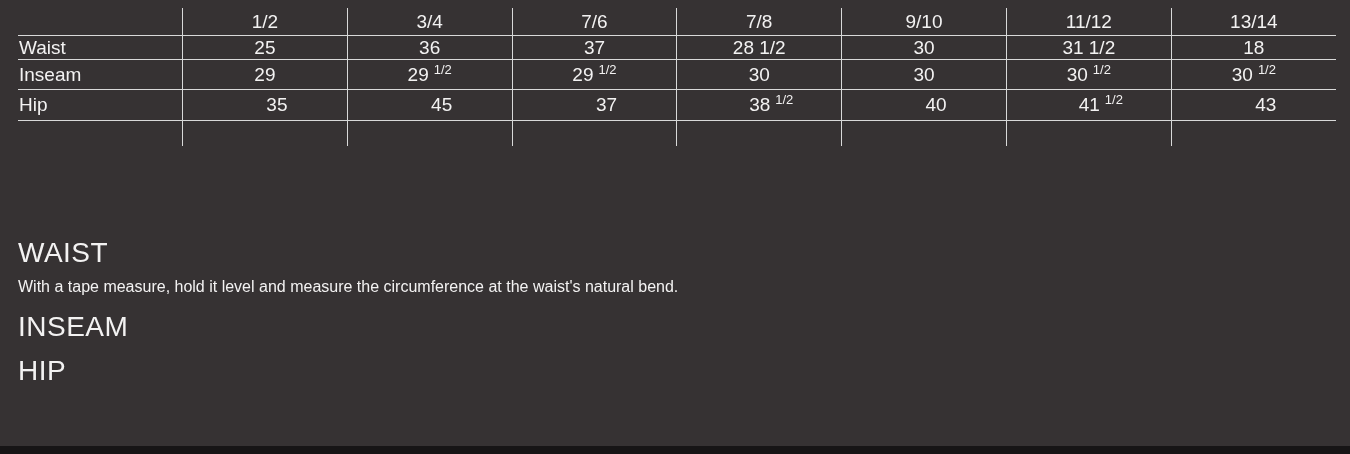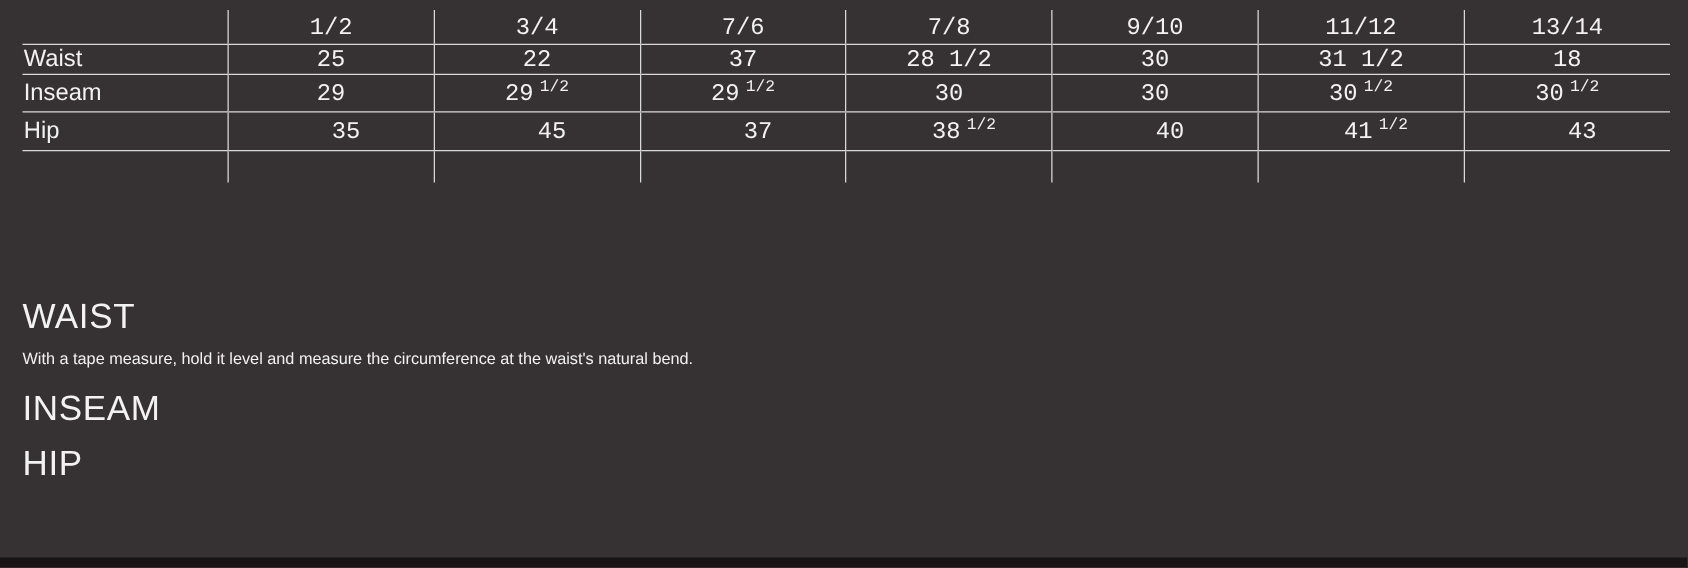--- a/index.html
+++ b/index.html
@@ -33,21 +33,21 @@
     font-size: 19px;
     color: var(--fg, #f3f2f2);
   }
   .label-col { width: 163px; text-align: left !important; padding-left: 1px !important; font-size: 20px; }
   .header-row td { height: 27px; border-bottom: 1.5px solid var(--line, #d9d9d9); }
   .data-row td   { border-bottom: 1.5px solid var(--line, #d9d9d9); }
   .row-waist td  { height: 23px; }
   .row-inseam td { height: 29px; }
   .row-hip td    { height: 30px; padding-left: 24px; }
   .empty-row td  { height: 25px; }
-  .vline, .vline-open { border-left: 1.5px solid var(--line, #d9d9d9); font-family: Liberation Mono, monospace; }
+  .vline, .vline-open { border-left: 1.5px solid var(--line, #d9d9d9); }
   .cell-sup {
     font-size: 13px;
     margin-left: 5px;
     position: relative;
     top: -7px;
     display: inline-block;
   }
 
   
   .instructions {
@@ -59,21 +59,21 @@
   .instruction { margin: 0 0 10px 0; }
   .instruction-heading {
     margin: 0;
     font-size: 28px;
     font-weight: 400;
     line-height: 34px;
     letter-spacing: 0.5px;
   }
   .instruction-text {
     margin: 4px 0 0 0;
-    font-size: 13px;
+    font-size: 16px;
     line-height: 26px;
     font-weight: 400;
   }
 
   
   .bottom-strip {
     position: absolute;
     left: 0;
     bottom: 0;
     width: 100%;
@@ -94,21 +94,21 @@
           <td class="vline">3/4</td>
           <td class="vline">7/6</td>
           <td class="vline">7/8</td>
           <td class="vline">9/10</td>
           <td class="vline">11/12</td>
           <td class="vline">13/14</td>
         </tr>
         <tr class="data-row row-waist">
           <td class="label-col">Waist</td>
           <td class="vline"><span class="cell-main">25</span></td>
-          <td class="vline"><span class="cell-main">22</span></td>
+          <td class="vline"><span class="cell-main">36</span></td>
           <td class="vline"><span class="cell-main">37</span></td>
           <td class="vline"><span class="cell-main">28 1/2</span></td>
           <td class="vline"><span class="cell-main">30</span></td>
           <td class="vline"><span class="cell-main">31 1/2</span></td>
           <td class="vline"><span class="cell-main">18</span></td>
         </tr>
         <tr class="data-row row-inseam">
           <td class="label-col">Inseam</td>
           <td class="vline"><span class="cell-main">29</span></td>
           <td class="vline"><span class="cell-main">29</span><span class="cell-sup">1/2</span></td>

